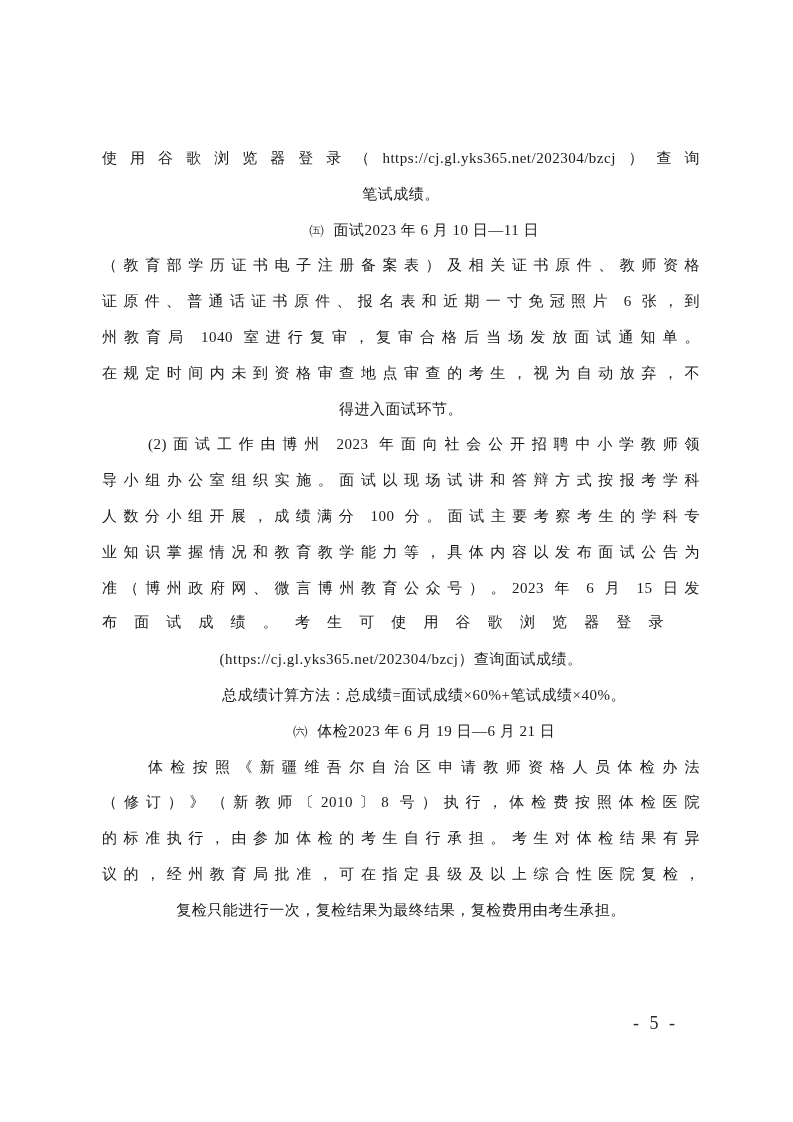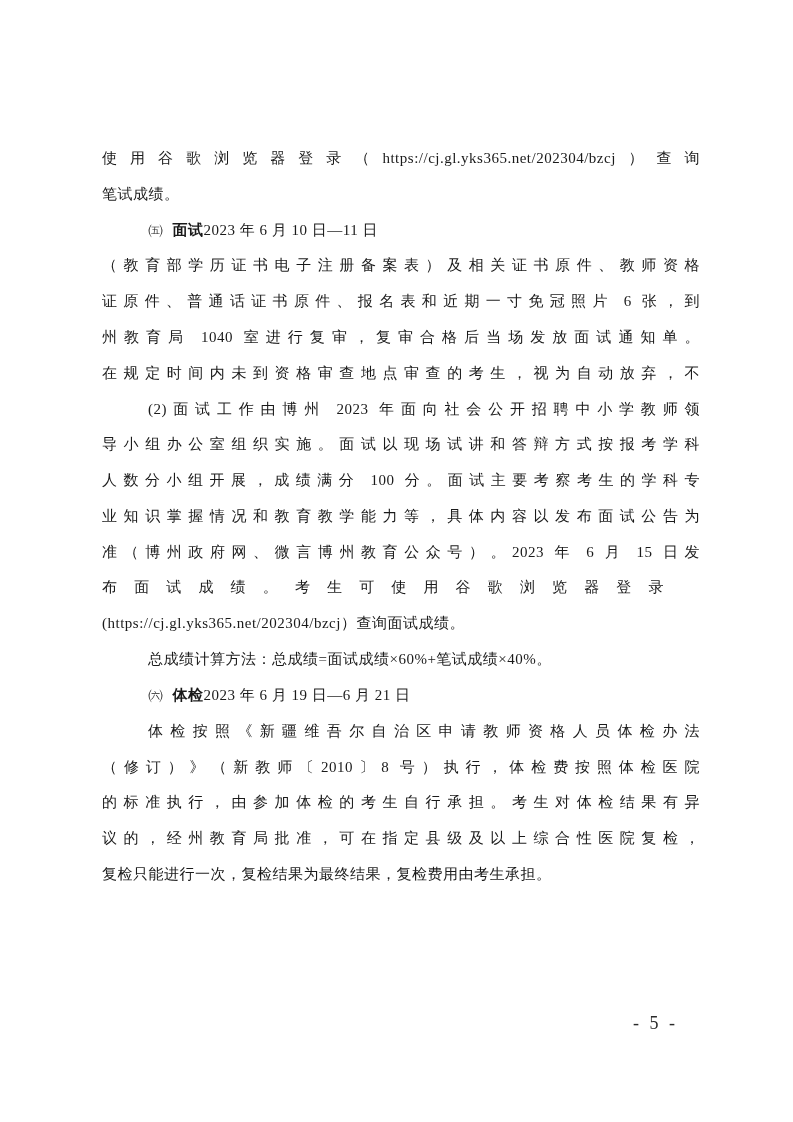--- a/index.html
+++ b/index.html
@@ -21,41 +21,41 @@
     left: 102px;
     top: 141px;
     width: 598px;
     font-size: 15px;
     line-height: 35.8px;
     letter-spacing: 0.5px;
   }
   .line {
     width: 100%;
     min-height: 35.8px;
-    text-align: left;
+    text-align: center;
     box-sizing: border-box;
     white-space: normal;
   }
   .justify {
     text-align: justify;
     text-align-last: justify;
     text-justify: inter-character;
   }
   .indent {
     padding-left: 46px;
   }
   .spread {
     padding-right: 36px;
     font-family: Liberation Mono, monospace;
   }
   .h-num {
     margin-right: 9px;
   }
   .h-title {
-    font-weight: bold;
+    font-weight: normal;
   }
   .page-number {
     position: absolute;
     left: 633px;
     top: 1013px;
     font-size: 18px;
     letter-spacing: 3px;
     color: #2a2a2a;
   }
 </style>
@@ -69,20 +69,21 @@
     <div class="line">笔试成绩。</div>
 
     <div class="line indent">
       <span class="h-num">㈤</span><span class="h-title">面试</span><span class="h-date">2023 年 6 月 10 日—11 日</span>
     </div>
 
     <div class="line justify">（教育部学历证书电子注册备案表）及相关证书原件、教师资格</div>
     <div class="line justify">证原件、普通话证书原件、报名表和近期一寸免冠照片 6 张，到</div>
     <div class="line justify">州教育局 1040 室进行复审，复审合格后当场发放面试通知单。</div>
     <div class="line justify">在规定时间内未到资格审查地点审查的考生，视为自动放弃，不</div>
+    <div class="line">得进入面试环节。</div>
 
     <div class="line indent justify">(2)面试工作由博州 2023 年面向社会公开招聘中小学教师领</div>
     <div class="line justify">导小组办公室组织实施。面试以现场试讲和答辩方式按报考学科</div>
     <div class="line justify">人数分小组开展，成绩满分 100 分。面试主要考察考生的学科专</div>
     <div class="line justify">业知识掌握情况和教育教学能力等，具体内容以发布面试公告为</div>
     <div class="line justify">准（博州政府网、微言博州教育公众号）。2023 年 6 月 15 日发</div>
     <div class="line justify spread">布面试成绩。考生可使用谷歌浏览器登录</div>
     <div class="line">(https://cj.gl.yks365.net/202304/bzcj）查询面试成绩。</div>
 
     <div class="line indent">总成绩计算方法：总成绩=面试成绩×60%+笔试成绩×40%。</div>

